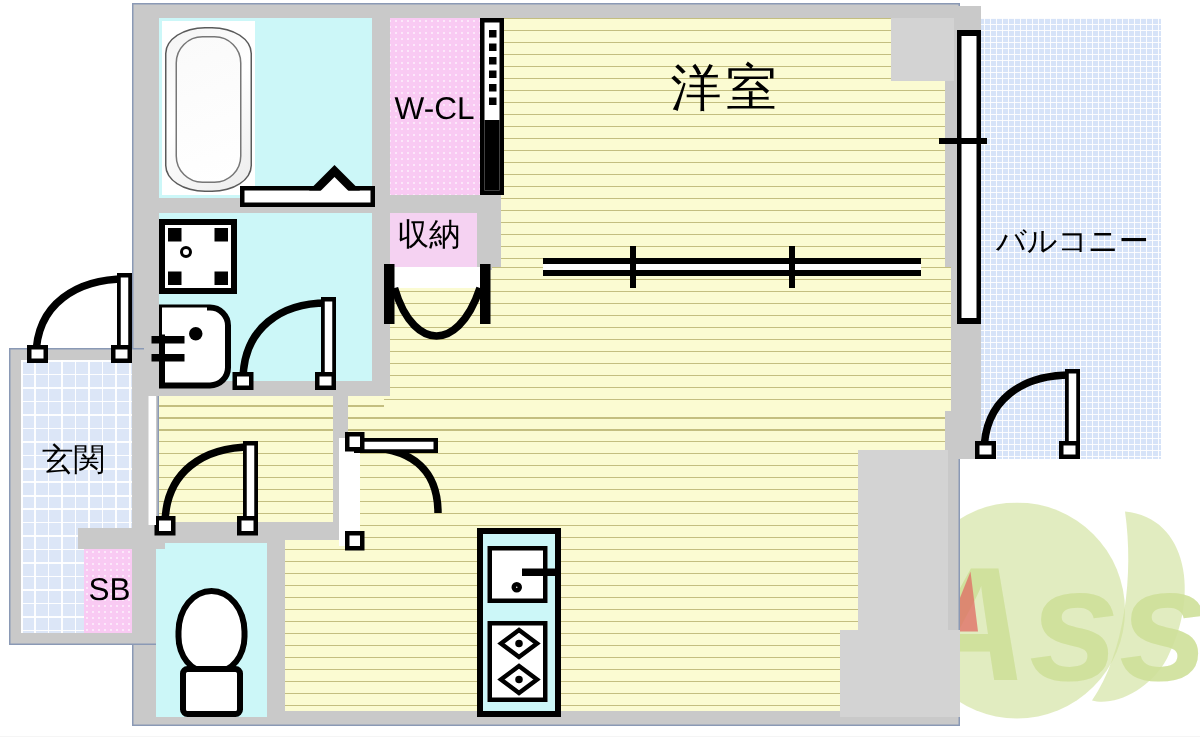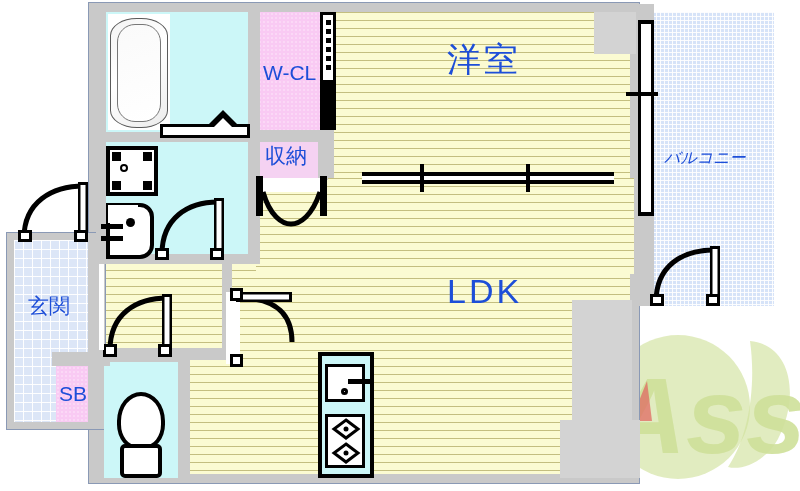--- a/index.html
+++ b/index.html
@@ -29,24 +29,24 @@
       repeating-linear-gradient(to bottom,rgba(255,255,255,.9) 0 1px,rgba(0,0,0,0) 1px 4px);}
   .fl-gray{background:#d3d3d3;}
   .fl-white{background:#ffffff;}
 
   
   .wall{background:#c9c9c9;}
   .wall-out{background:#c9c9c9;border:1px solid #8a99b5;}
   .blk{background:#000000;}
 
   
-  .lab{color:#1d4ed8;white-space:nowrap;line-height:1;}
+  .lab{color:#000000;white-space:nowrap;line-height:1;}
   .lab-big{font-size:34px;letter-spacing:3px;}
   .lab-md{font-size:21px;}
-  .lab-sm{font-size:16px;font-style:italic;}
+  .lab-sm{font-size:20px;}
   .lab-jp{font-family:"DejaVu Sans","Liberation Sans",sans-serif;}
 
   
   .tub{background:linear-gradient(140deg,#f4f4f4,#ffffff 45%,#ececec);
        border:1.5px solid #5a5a5a;border-radius:46% 46% 46% 46%/16% 16% 16% 16%;}
   .toilet-bowl{background:#ffffff;border:4px solid #000;border-radius:50% 50% 44% 44%;}
   .toilet-tank{background:#ffffff;border:4px solid #000;border-radius:5px;}
   .wm{background:#ffffff;border:4px solid #000;}
 
   
@@ -108,21 +108,20 @@
   <div class="abs wall" style="left:318px;top:132px;width:10px;height:48px;"></div>
   <div class="abs wall" style="left:222px;top:262px;width:10px;height:96px;"></div>
   <div class="abs wall" style="left:96px;top:348px;width:136px;height:12px;"></div>
   <div class="abs wall" style="left:178px;top:352px;width:12px;height:130px;"></div>
   <div class="abs wall" style="left:88px;top:236px;width:10px;height:190px;"></div>
   <div class="abs wall" style="left:52px;top:352px;width:58px;height:14px;"></div>
   <div class="abs wall" style="left:636px;top:4px;width:18px;height:302px;"></div>
 
   <div class="abs lab lab-big lab-jp" style="left:447px;top:42px;">洋室</div>
 
-  <div class="abs lab lab-big" style="left:447px;top:274px;">LDK</div>
 
   <div class="abs lab lab-md" style="left:263px;top:62px;">W-CL</div>
 
   <div class="abs lab lab-md lab-jp" style="left:265px;top:146px;">収納</div>
 
   <div class="abs lab lab-md lab-jp" style="left:28px;top:296px;">玄関</div>
 
   <div class="abs lab lab-md" style="left:59px;top:383px;">SB</div>
 
   <div class="abs lab lab-sm lab-jp" style="left:664px;top:150px;">バルコニー</div>

